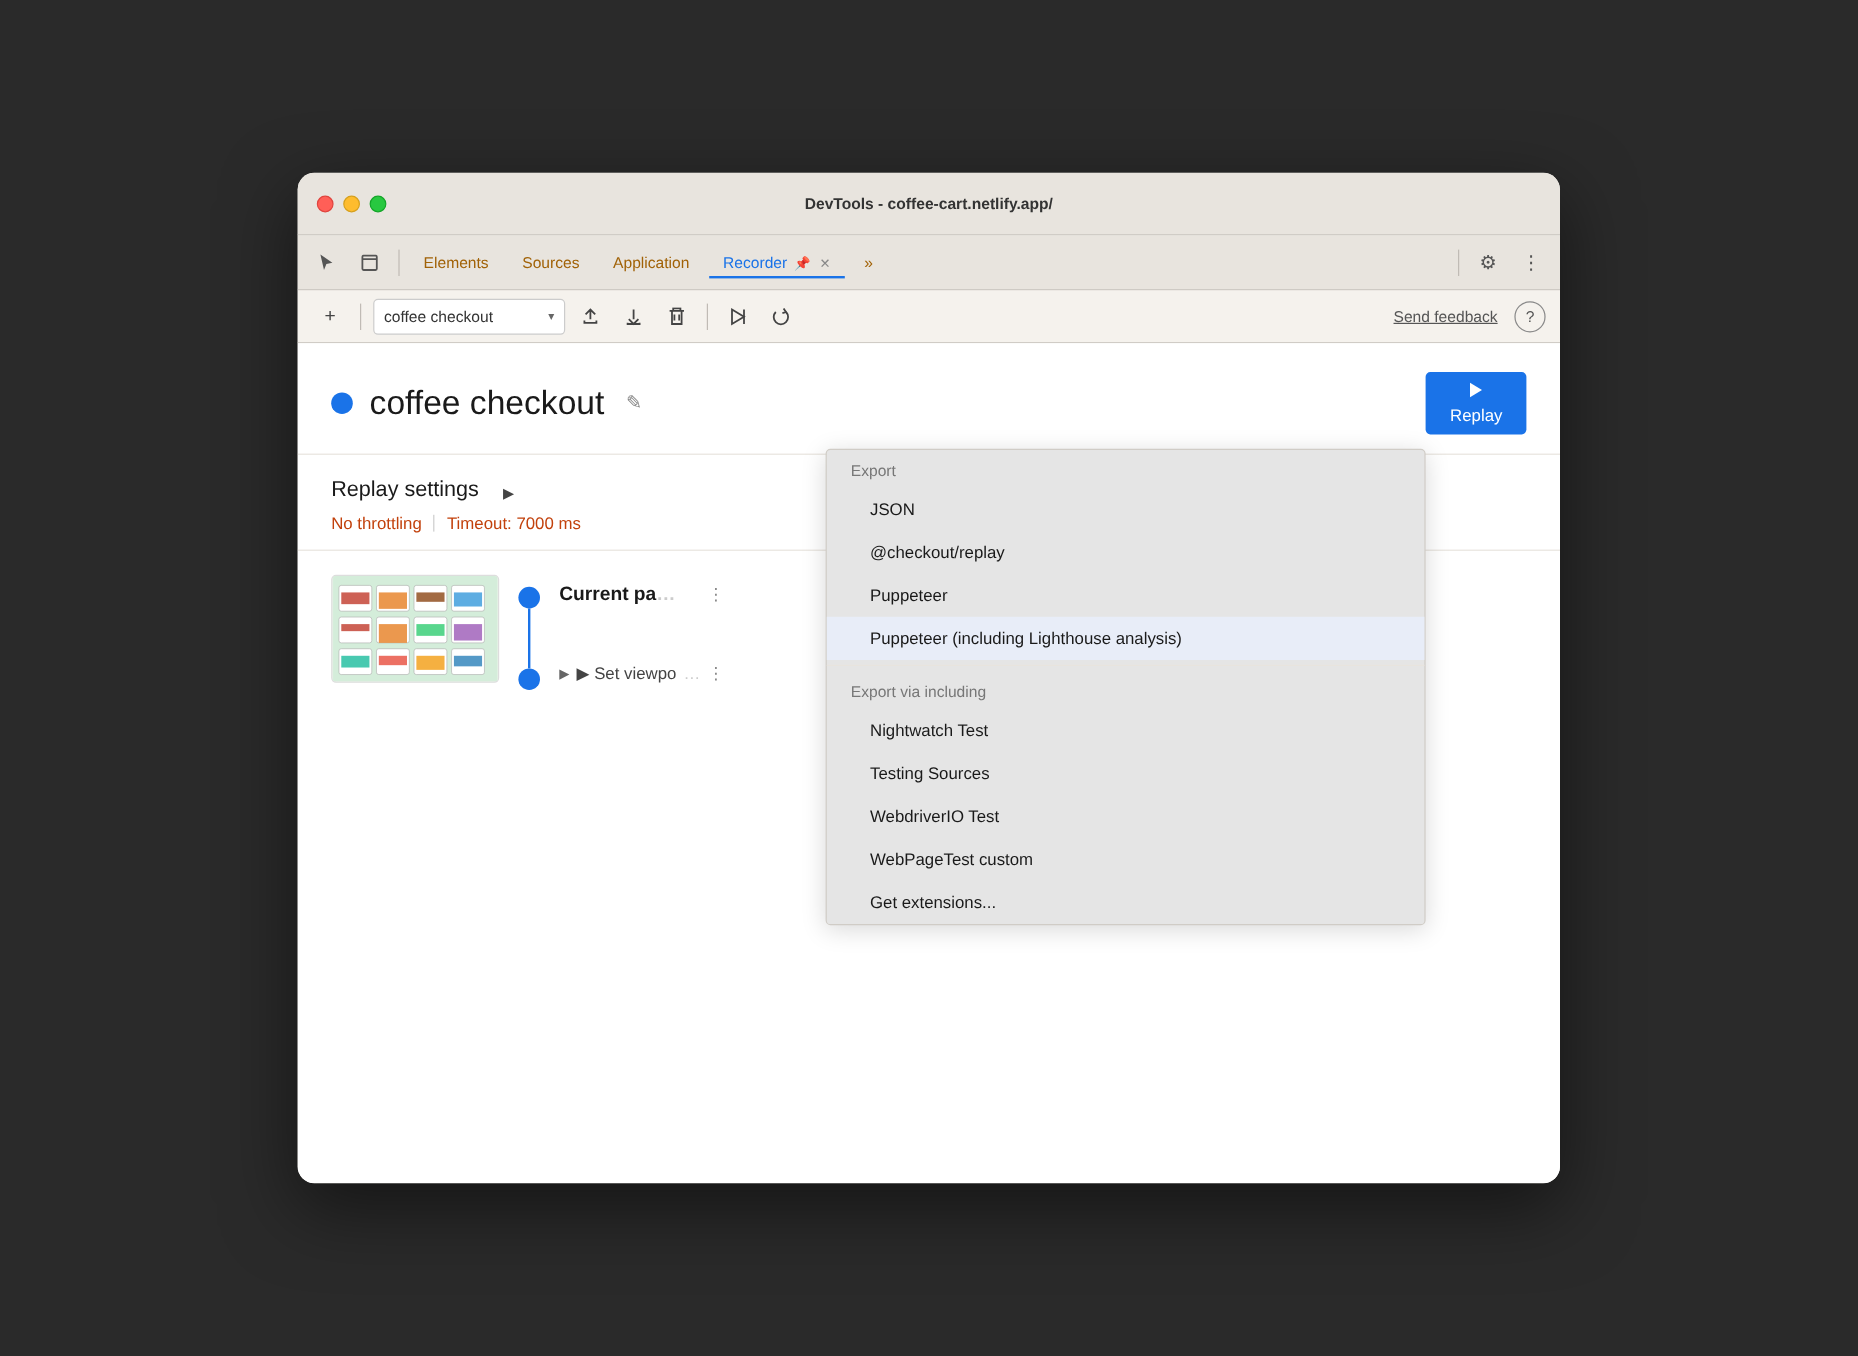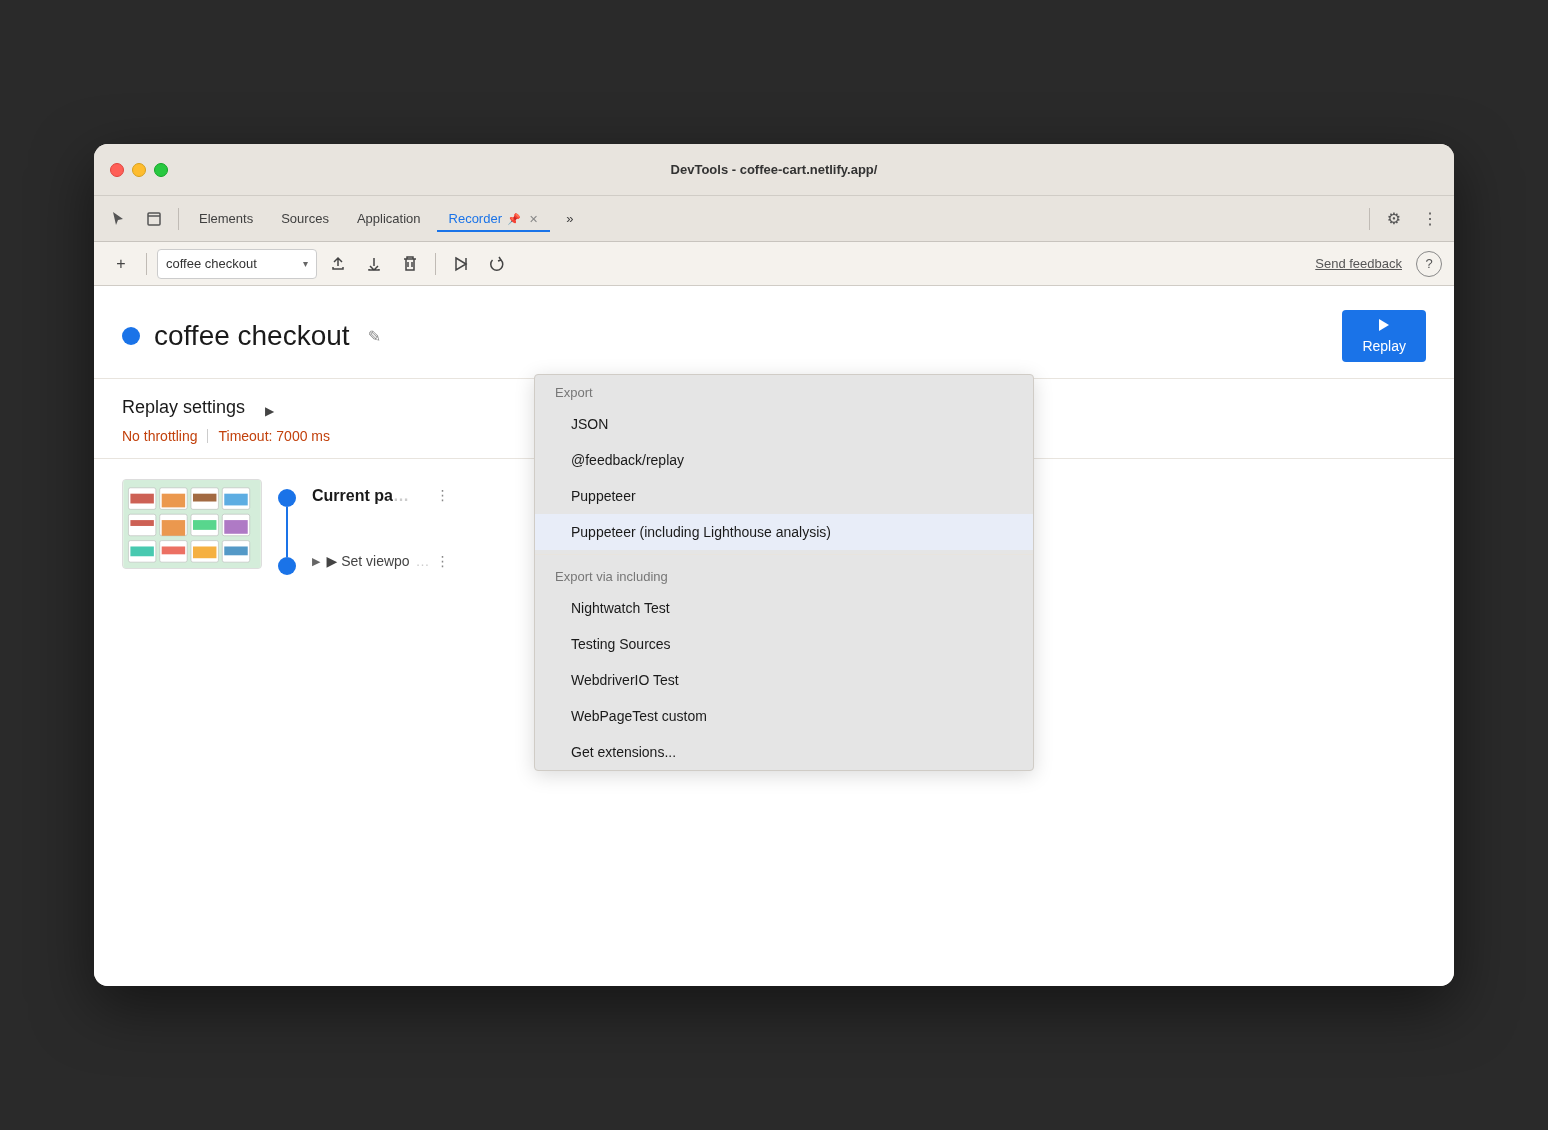--- a/index.html
+++ b/index.html
@@ -7,21 +7,21 @@
     body {
       background: #2a2a2a;
       display: flex;
       justify-content: center;
       align-items: center;
       min-height: 100vh;
       font-family: -apple-system, BlinkMacSystemFont, 'Segoe UI', Helvetica, Arial, sans-serif;
     }
 
     .window {
-      width: 1360px;
+      width: 1052px;
       background: #f0ede8;
       border-radius: 14px;
       overflow: hidden;
       box-shadow: 0 20px 60px rgba(0,0,0,0.5);
     }
 
     
     .titlebar {
       background: #e8e4de;
       height: 52px;
@@ -84,21 +84,21 @@
     .tab-divider {
       width: 1px;
       height: 22px;
       background: #c0bbb5;
       margin: 0 4px;
     }
 
     .tab {
       padding: 6px 12px;
       font-size: 13px;
-      color: #404040;
+      color: #a16207;
       cursor: pointer;
       border-radius: 4px;
       white-space: nowrap;
     }
     .tab.active {
       color: #1a73e8;
       border-bottom: 2px solid #1a73e8;
       border-radius: 0;
       padding-bottom: 4px;
     }
@@ -571,21 +571,21 @@
             <span style="margin-left: auto; color: #888; font-size: 14px; cursor:pointer;">⋮</span>
           </div>
         </div>
       </div>
     </div>
 
     <div class="dropdown-overlay">
       <div class="dropdown-menu">
         <div class="dropdown-section-label">Export</div>
         <div class="dropdown-item">JSON</div>
-        <div class="dropdown-item">@feedback/replay</div>
+        <div class="dropdown-item">@checkout/replay</div>
         <div class="dropdown-item">Puppeteer</div>
         <div class="dropdown-item highlighted">Puppeteer (including Lighthouse analysis)</div>
         <div class="dropdown-divider"></div>
         <div class="dropdown-section-label">Export via including</div>
         <div class="dropdown-item">Nightwatch Test</div>
         <div class="dropdown-item">Testing Sources</div>
         <div class="dropdown-item">WebdriverIO Test</div>
         <div class="dropdown-item">WebPageTest custom</div>
         <div class="dropdown-item">Get extensions...</div>
       </div>

